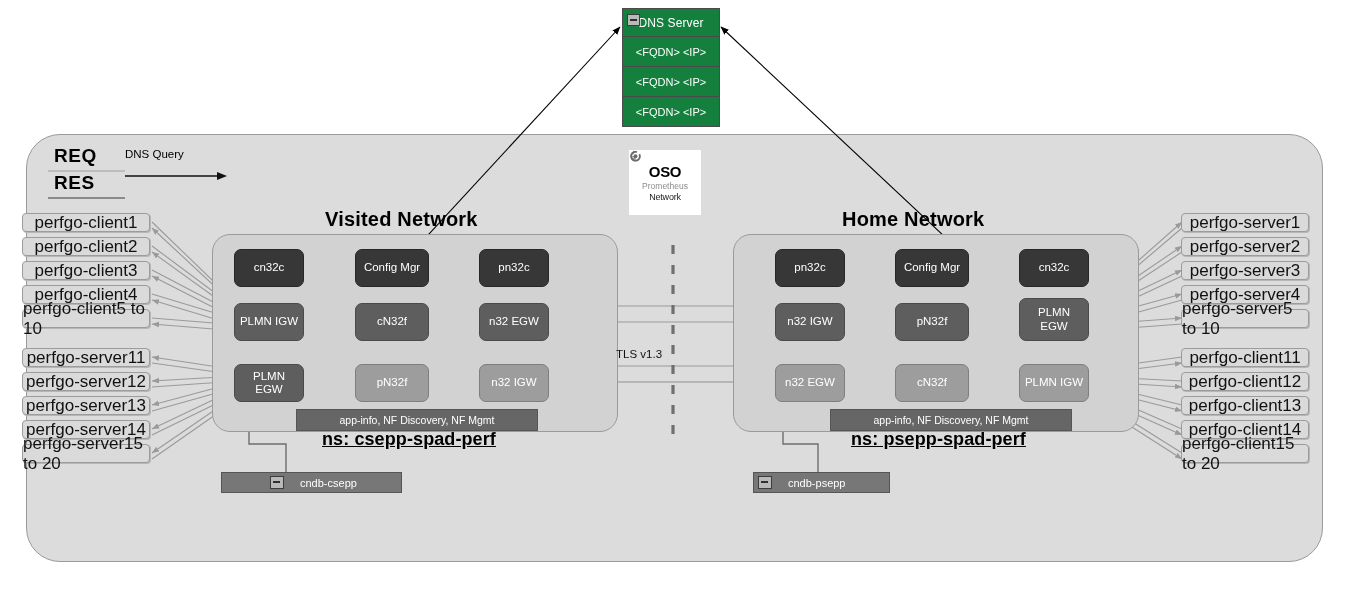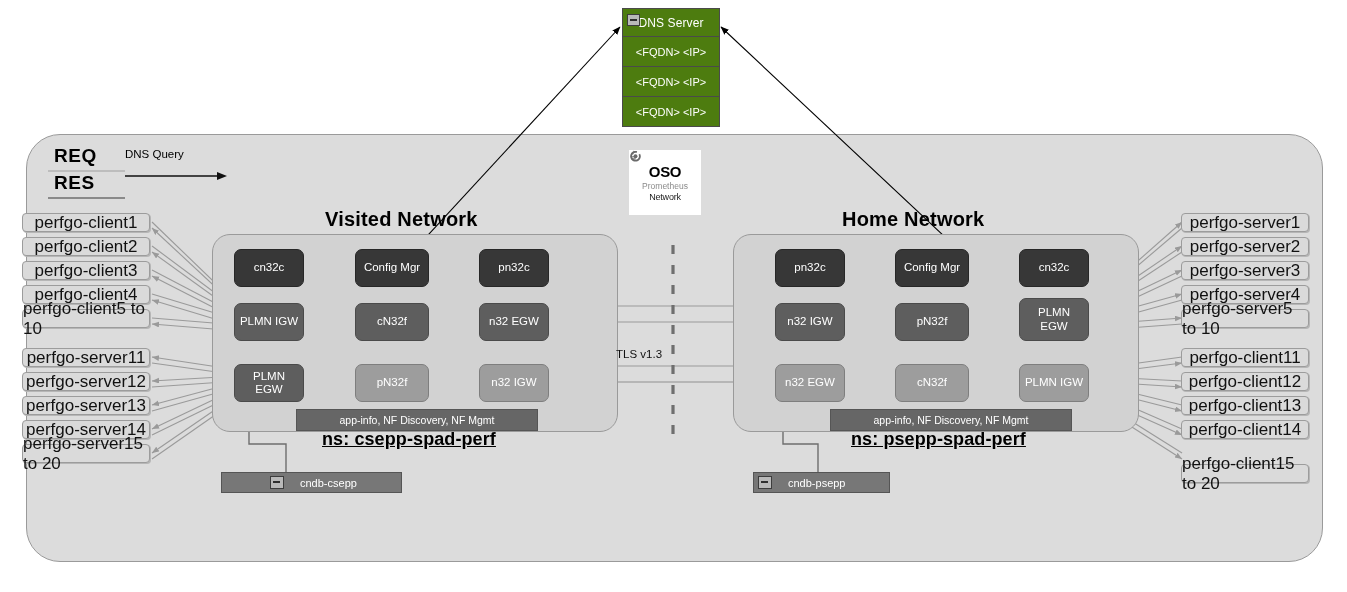--- a/index.html
+++ b/index.html
@@ -6,21 +6,21 @@
   body{width:1347px;height:592px;position:relative;overflow:hidden;
        font-family:"Liberation Sans",sans-serif;color:#000;}
   #stage{position:absolute;left:0;top:0;width:1347px;height:592px;}
 
   
   .outer-panel{position:absolute;left:26px;top:134px;width:1295px;height:426px;
     background:#dcdcdc;border:1px solid #9a9a9a;border-radius:34px;}
 
   
   .dns{position:absolute;left:622px;top:8px;width:96px;height:117px;
-    background:#4d7c0f;border:1px solid #4a4a4a;}
+    background:#15803d;border:1px solid #4a4a4a;}
   .dns-hdr{height:27px;border-bottom:1px solid #4a4a4a;position:relative;
     display:flex;align-items:center;justify-content:center;}
   .dns-hdr span{font-size:12px;color:#fff;letter-spacing:.1px;}
   .dns-min{position:absolute;left:4px;top:5px;width:11px;height:10px;
     background:#b9b9b9;border:1px solid #3d3d3d;}
   .dns-min::after{content:"";position:absolute;left:2px;top:4px;width:7px;height:2px;background:#2f2f2f;}
   .dns-row{height:29px;border-bottom:1px solid #4a4a4a;display:flex;
     align-items:center;justify-content:center;font-size:11px;color:#ffffff;}
   .dns-row:last-child{border-bottom:none;}
 
@@ -296,16 +296,16 @@
       <div class="chip" style="left: 1181px; top: 237px; width: 128px;">perfgo-server2</div>
       <div class="chip" style="left: 1181px; top: 261px; width: 128px;">perfgo-server3</div>
       <div class="chip" style="left: 1181px; top: 285px; width: 128px;">perfgo-server4</div>
       <div class="chip" style="left: 1181px; top: 309px; width: 128px;">perfgo-server5 to 10</div>
     </div>
   <div id="chips-right-bot">
       <div class="chip" style="left: 1181px; top: 348px; width: 128px;">perfgo-client11</div>
       <div class="chip" style="left: 1181px; top: 372px; width: 128px;">perfgo-client12</div>
       <div class="chip" style="left: 1181px; top: 396px; width: 128px;">perfgo-client13</div>
       <div class="chip" style="left: 1181px; top: 420px; width: 128px;">perfgo-client14</div>
-      <div class="chip" style="left: 1181px; top: 444px; width: 128px; margin-top: 20px;">perfgo-client15 to 20</div>
+      <div class="chip" style="left: 1181px; top: 444px; width: 128px;">perfgo-client15 to 20</div>
     </div>
 
 </div>
 
 </body></html>

